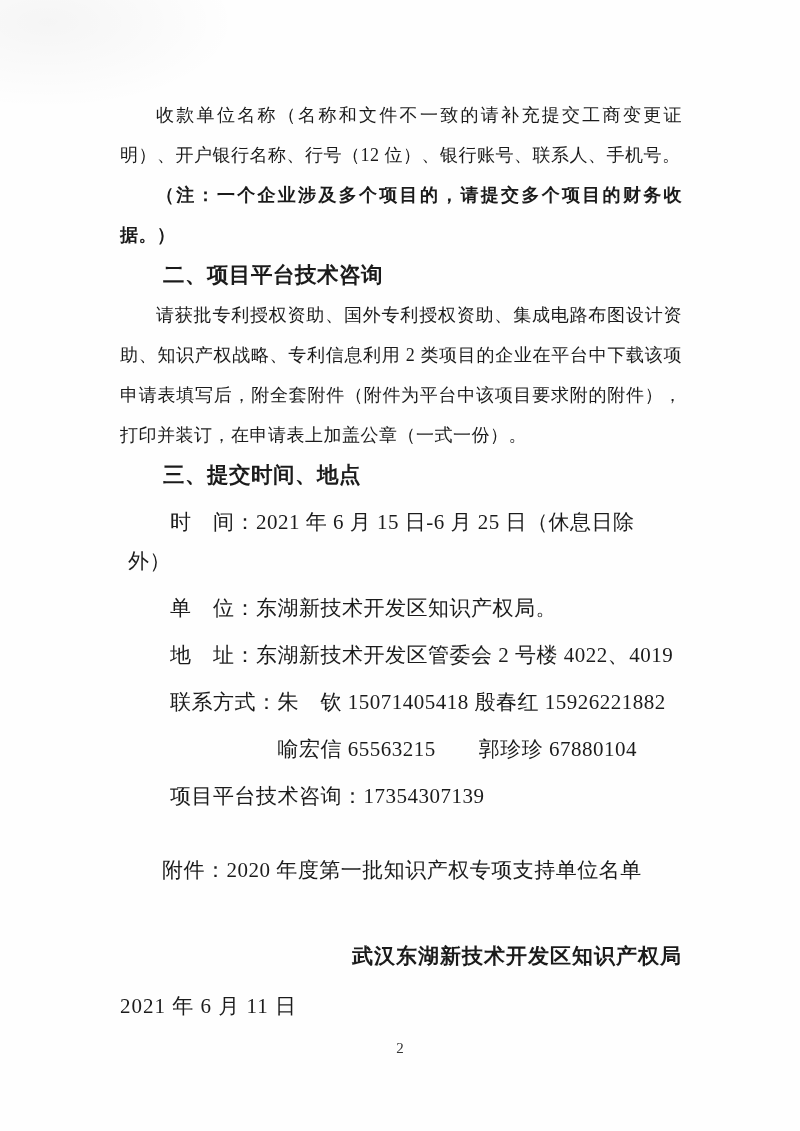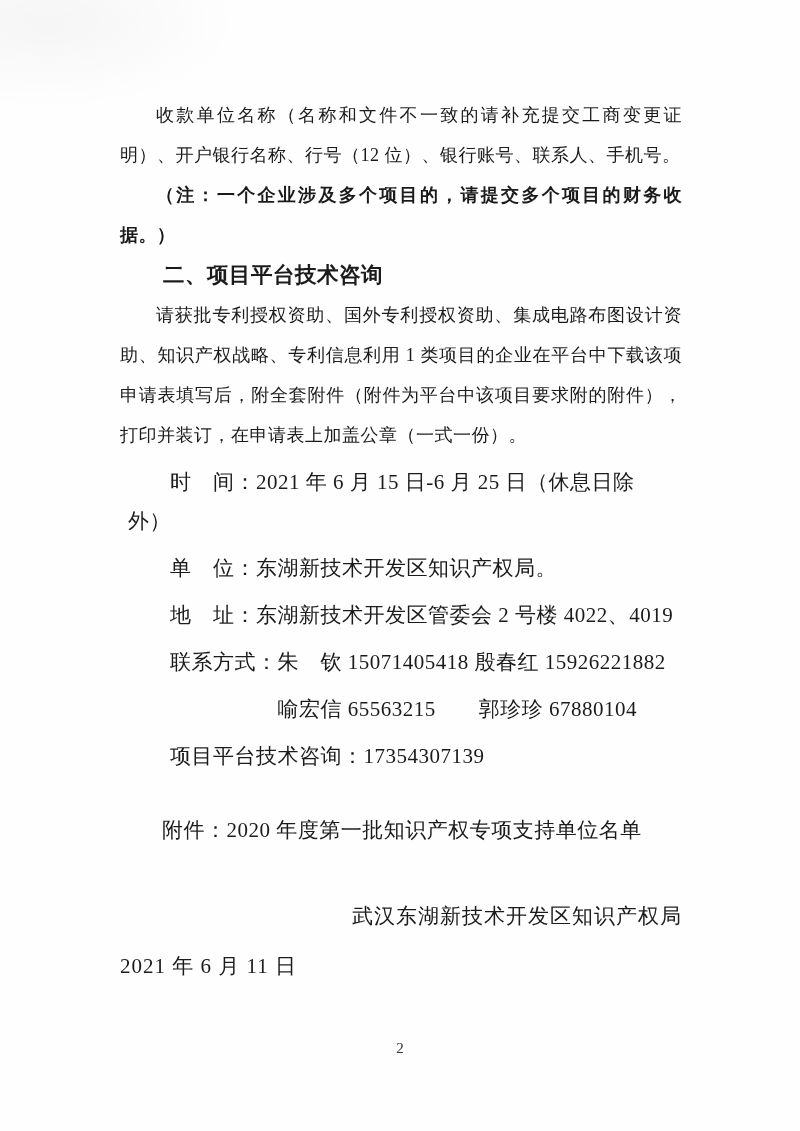--- a/index.html
+++ b/index.html
@@ -67,20 +67,21 @@
     line-height: 40px;
     text-indent: 2em;
     letter-spacing: 0.5px;
   }
   .signature-org {
     margin: 46px 0 0 0;
     font-size: 21px;
     line-height: 40px;
     text-align: right;
     letter-spacing: 1px;
+    font-weight: bold;
   }
   .signature-date {
     margin: 10px 0 0 0;
     padding-right: 92px;
     font-size: 21px;
     line-height: 40px;
     letter-spacing: 1px;
   }
   .page-number {
     position: absolute;
@@ -97,22 +98,23 @@
 
 <div class="page">
   <div class="content">
 
     <p class="body-par">收款单位名称（名称和文件不一致的请补充提交工商变更证明）、开户银行名称、行号（12 位）、银行账号、联系人、手机号。</p>
 
     <p class="body-par note-par">（注：一个企业涉及多个项目的，请提交多个项目的财务收据。）</p>
 
     <h2 class="section-heading">二、项目平台技术咨询</h2>
 
-    <p class="body-par">请获批专利授权资助、国外专利授权资助、集成电路布图设计资助、知识产权战略、专利信息利用 1 类项目的企业在平台中下载该项申请表填写后，附全套附件（附件为平台中该项目要求附的附件），打印并装订，在申请表上加盖公章（一式一份）。</p>
+    <p class="body-par">请获批专利授权资助、国外专利授权资助、集成电路布图设计资助、知识产权战略、专利信息利用 2 类项目的企业在平台中下载该项申请表填写后，附全套附件（附件为平台中该项目要求附的附件），打印并装订，在申请表上加盖公章（一式一份）。</p>
 
+    <h2 class="section-heading">三、提交时间、地点</h2>
 
     <p class="detail-line">时　间：2021 年 6 月 15 日-6 月 25 日（休息日除外）</p>
 
     <p class="detail-line">单　位：东湖新技术开发区知识产权局。</p>
 
     <p class="detail-line">地　址：东湖新技术开发区管委会 2 号楼 4022、4019</p>
 
     <p class="detail-line">联系方式：朱　钦 15071405418 殷春红 15926221882</p>
 
     <p class="detail-line">　　　　　喻宏信 65563215　　郭珍珍 67880104</p>

